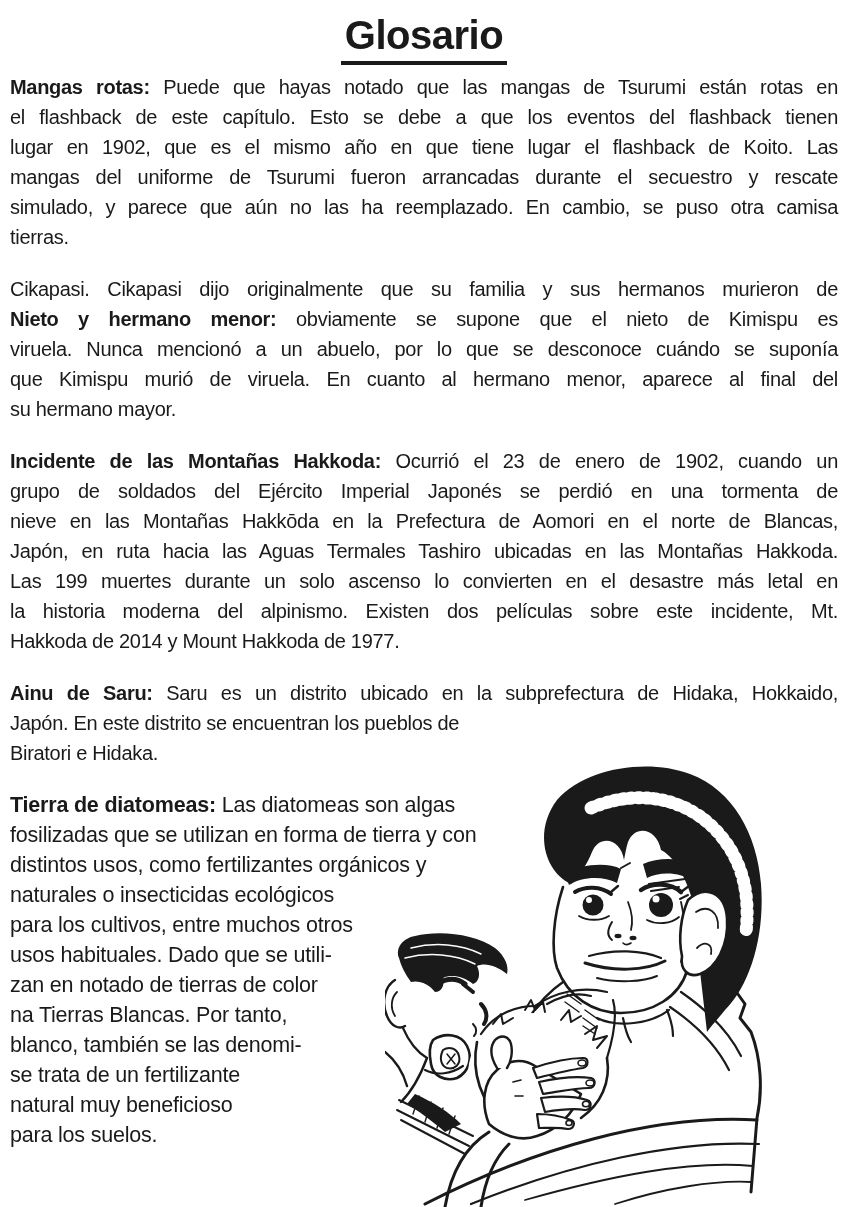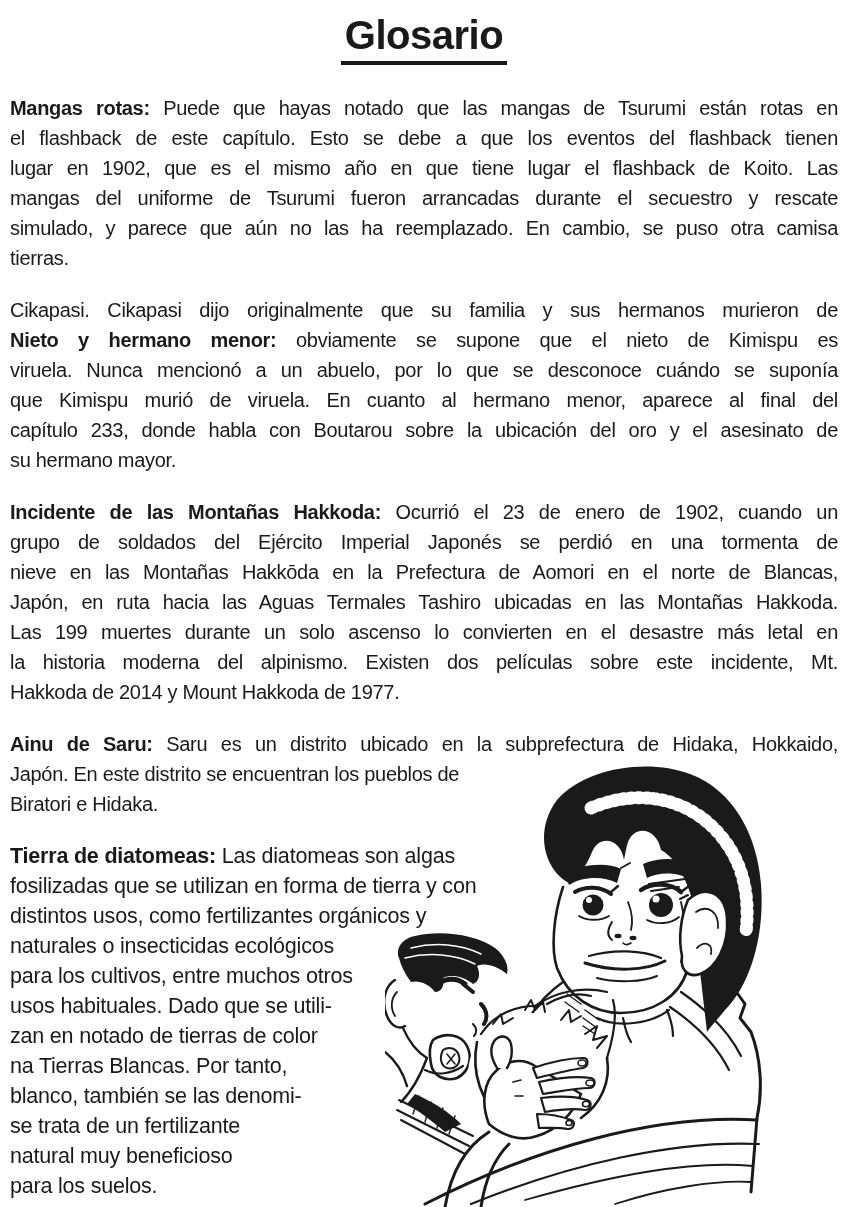--- a/index.html
+++ b/index.html
@@ -10,21 +10,21 @@
     font-family: "Liberation Sans", sans-serif;
     position: relative;
     overflow: hidden;
   }
   .page {
     position: absolute; inset: 0;
     padding: 12px 12px 0 10px;
     box-sizing: border-box;
   }
   h1.title {
-    margin: 0 0 28px 0;
+    margin: 0 0 7px 0;
     text-align: center;
     font-size: 40px;
     line-height: 46px;
   }
   .title-inner {
     display: inline-block;
     font-weight: bold;
     border-bottom: 4px solid #1a1a1a;
     padding: 0 4px 3px 4px;
     letter-spacing: -0.5px;
@@ -65,21 +65,20 @@
     <div class="ln just">mangas del uniforme de Tsurumi fueron arrancadas durante el secuestro y rescate</div>
     <div class="ln just">simulado, y parece que aún no las ha reemplazado. En cambio, se puso otra camisa</div>
     <div class="ln left">tierras.</div>
   </section>
 
   <section class="entry">
     <div class="ln just">Cikapasi. Cikapasi dijo originalmente que su familia y sus hermanos murieron de</div>
     <div class="ln just"><b class="term">Nieto y hermano menor:</b> <span>obviamente se supone que el nieto de Kimispu es</span></div>
     <div class="ln just">viruela. Nunca mencionó a un abuelo, por lo que se desconoce cuándo se suponía</div>
     <div class="ln just">que Kimispu murió de viruela. En cuanto al hermano menor, aparece al final del</div>
-    <div class="ln just">capítulo 233, donde habla con Boutarou sobre la ubicación del oro y el asesinato de</div>
     <div class="ln left">su hermano mayor.</div>
   </section>
 
   <section class="entry">
     <div class="ln just"><b class="term">Incidente de las Montañas Hakkoda:</b> <span>Ocurrió el 23 de enero de 1902, cuando un</span></div>
     <div class="ln just">grupo de soldados del Ejército Imperial Japonés se perdió en una tormenta de</div>
     <div class="ln just">nieve en las Montañas Hakkōda en la Prefectura de Aomori en el norte de Blancas,</div>
     <div class="ln just">Japón, en ruta hacia las Aguas Termales Tashiro ubicadas en las Montañas Hakkoda.</div>
     <div class="ln just">Las 199 muertes durante un solo ascenso lo convierten en el desastre más letal en</div>
     <div class="ln just">la historia moderna del alpinismo. Existen dos películas sobre este incidente, Mt.</div>

